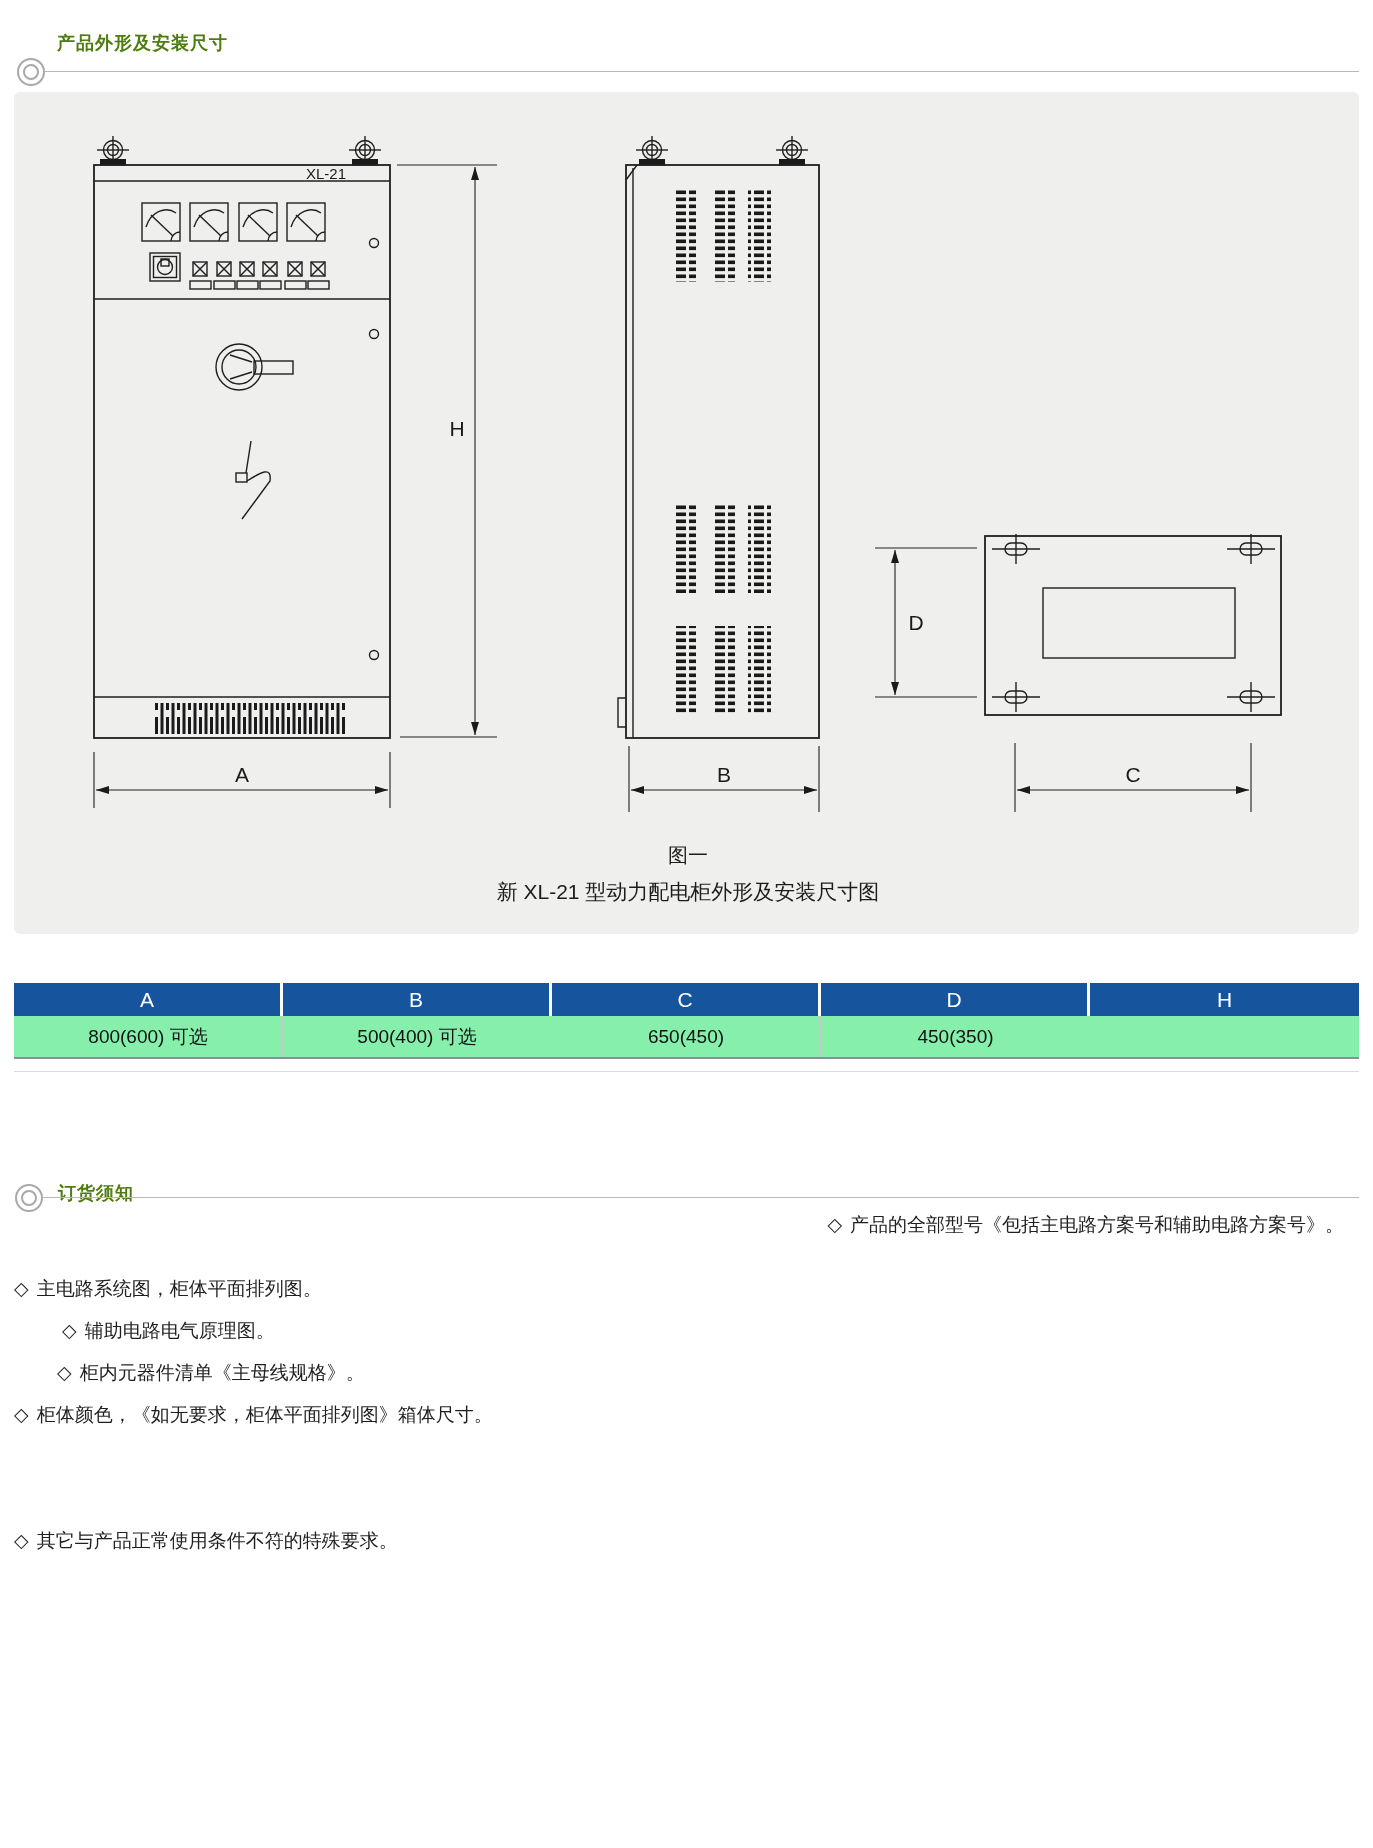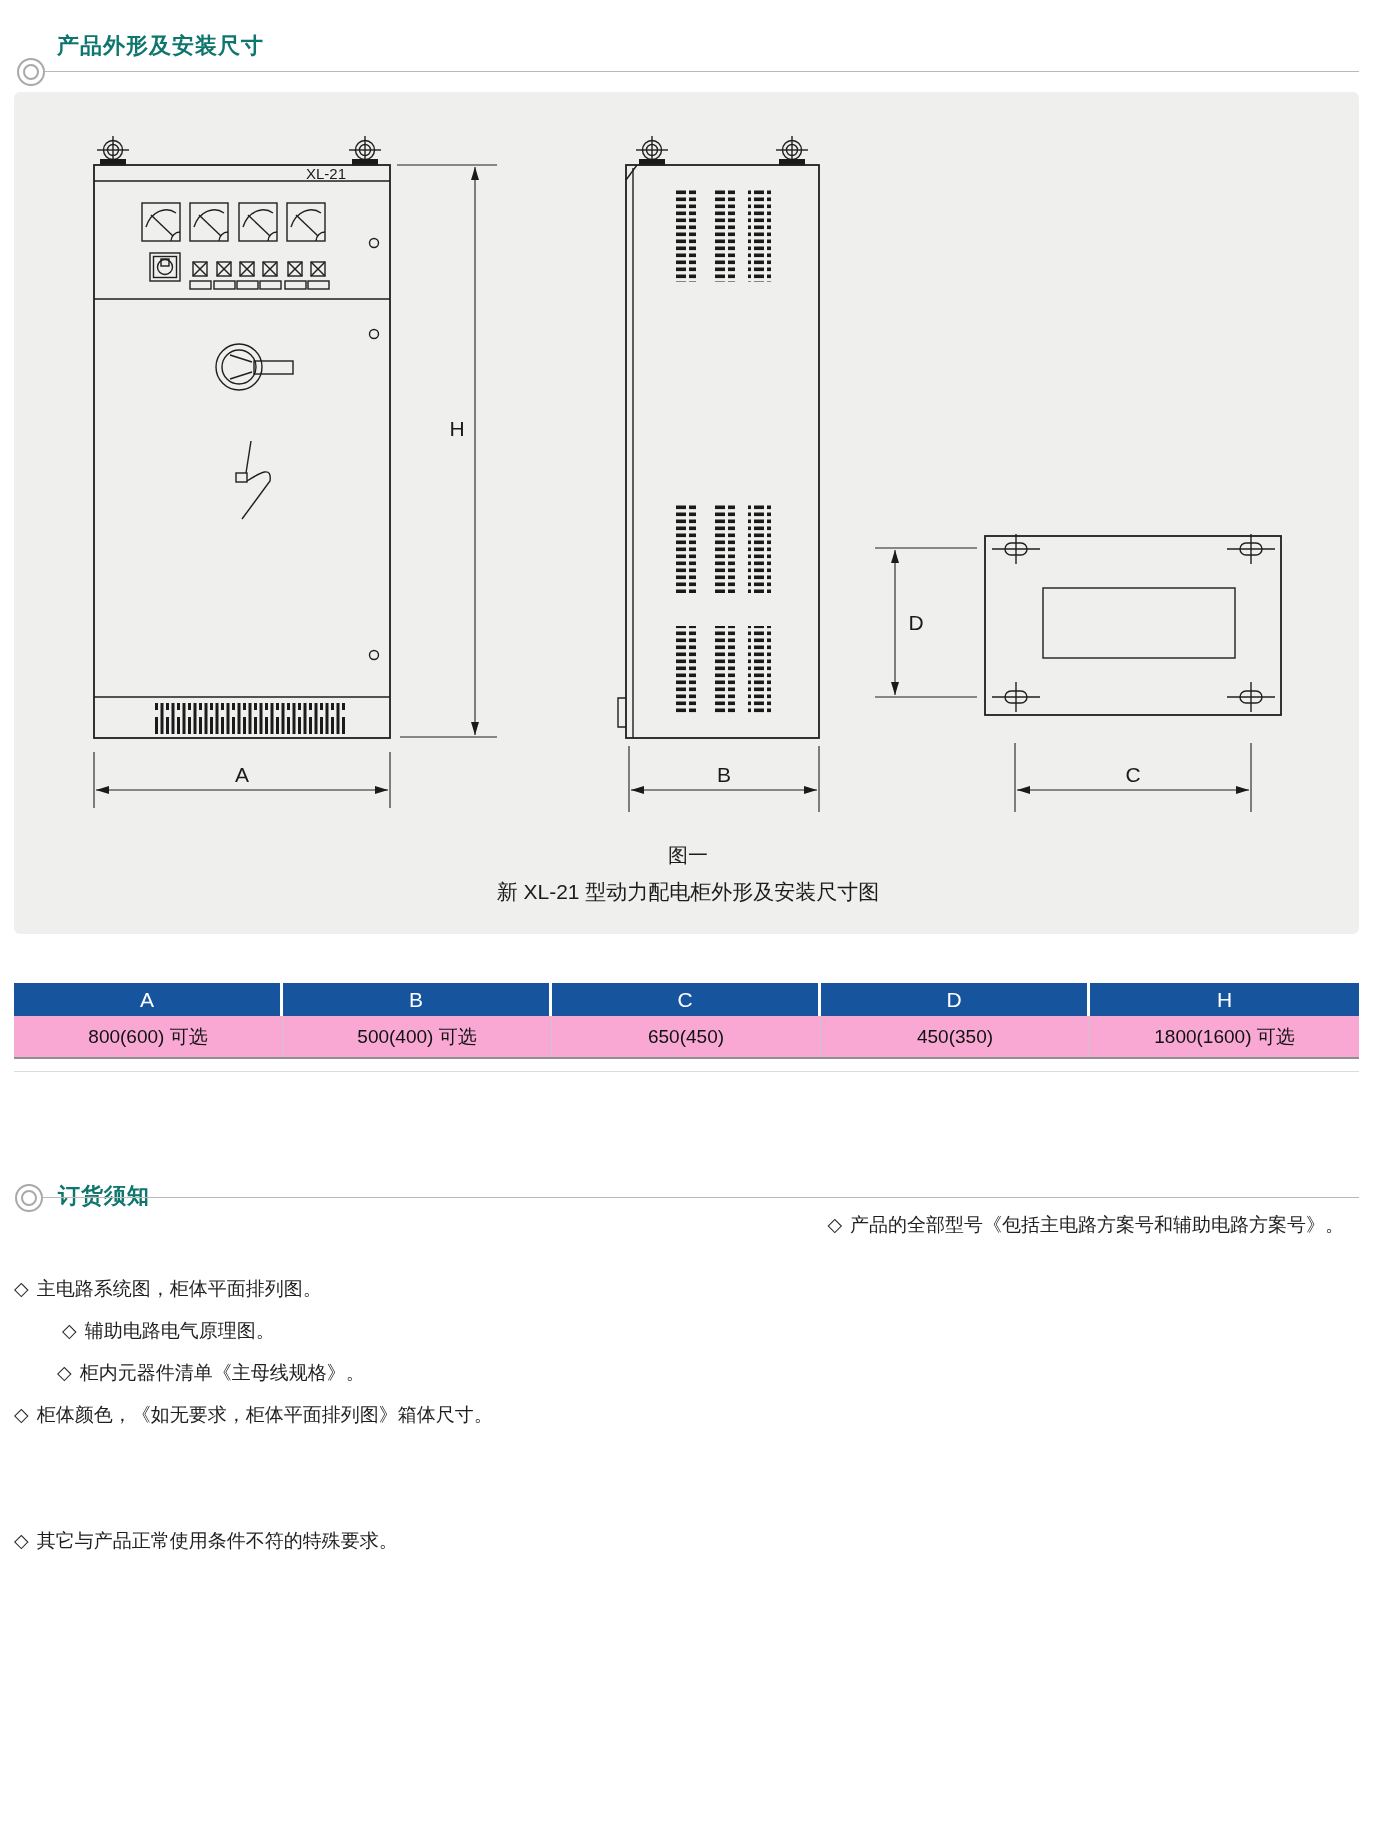--- a/index.html
+++ b/index.html
@@ -1,38 +1,38 @@
 <!DOCTYPE html>
 <html><head>
 <meta charset="utf-8">
 <style>
   html,body{margin:0;padding:0;background:#ffffff;}
   body{font-family:"Liberation Sans","DejaVu Sans",sans-serif;}
   #page{position:relative;width:1373px;height:1848px;background:#ffffff;overflow:hidden;}
 
-  .sec-title{position:absolute;color:#0f766e;font-weight:bold;font-size:22px;letter-spacing:1px;}
+  .sec-title{position:absolute;color:#4d7c0f;font-weight:bold;font-size:18px;letter-spacing:1px;}
   .sec-line{position:absolute;height:1px;background:#b9b9b9;}
   .deco-circle{position:absolute;border:2px solid #a9a9a9;border-radius:50%;box-sizing:border-box;
                display:flex;align-items:center;justify-content:center;background:#fff;}
   .deco-circle .inner{border:2px solid #a9a9a9;border-radius:50%;box-sizing:border-box;}
 
   #panel{position:absolute;left:14px;top:92px;width:1345px;height:842px;background:#eff0ee;border-radius:6px;}
   #fig-svg{position:absolute;left:0;top:0;}
 
   .caption{position:absolute;left:0;width:1376px;text-align:center;color:#1c1c1c;}
   #cap1{top:842px;font-size:20px;}
   #cap2{top:878px;font-size:21px;}
 
   
   #dim-table{position:absolute;left:14px;top:983px;width:1345px;}
   #thead{display:flex;height:33px;background:#17549e;}
   #thead .hcell{flex:0 0 269px;box-sizing:border-box;display:flex;align-items:center;justify-content:center;
                 color:#ffffff;font-size:21px;border-right:3px solid #ffffff;}
   #thead .hcell:last-child{border-right:none;}
-  #tbody{display:flex;height:41px;background:#f9a8d4;border-bottom:2px solid #8f8f8f;}
+  #tbody{display:flex;height:41px;background:#86efac;border-bottom:2px solid #8f8f8f;}
   #tbody .vcell{flex:0 0 269px;box-sizing:border-box;display:flex;align-items:center;justify-content:center;
                 color:#111111;font-size:19px;border-right:1px solid #c9c9c9;}
   #tbody .vcell:last-child{border-right:none;}
   #table-underline{position:absolute;left:14px;top:1071px;width:1345px;height:1px;background:#dcdcdc;}
 
   
   .note-item{position:absolute;left:14px;width:1330px;font-size:19px;color:#1f1f1f;white-space:nowrap;}
   .note-item .diamond{margin-right:8px;font-size:19px;color:#1f1f1f;}
 </style>
 </head>
@@ -209,21 +209,20 @@
       <div class="hcell">B</div>
       <div class="hcell">C</div>
       <div class="hcell">D</div>
       <div class="hcell">H</div>
     </div>
     <div id="tbody">
       <div class="vcell">800(600) 可选</div>
       <div class="vcell">500(400) 可选</div>
       <div class="vcell">650(450)</div>
       <div class="vcell">450(350)</div>
-      <div class="vcell">1800(1600) 可选</div>
     </div>
   </div>
   <div id="table-underline"></div>
 
   <div class="sec-title" style="left:58px;top:1145px;margin-top:36px;">订货须知</div>
   <div class="deco-circle" style="left:15px;top:1184px;width:28px;height:28px;">
     <div class="inner" style="width:16px;height:16px;"></div>
   </div>
   <div class="sec-line" style="left:43px;top:1197px;width:1316px;"></div>
 

